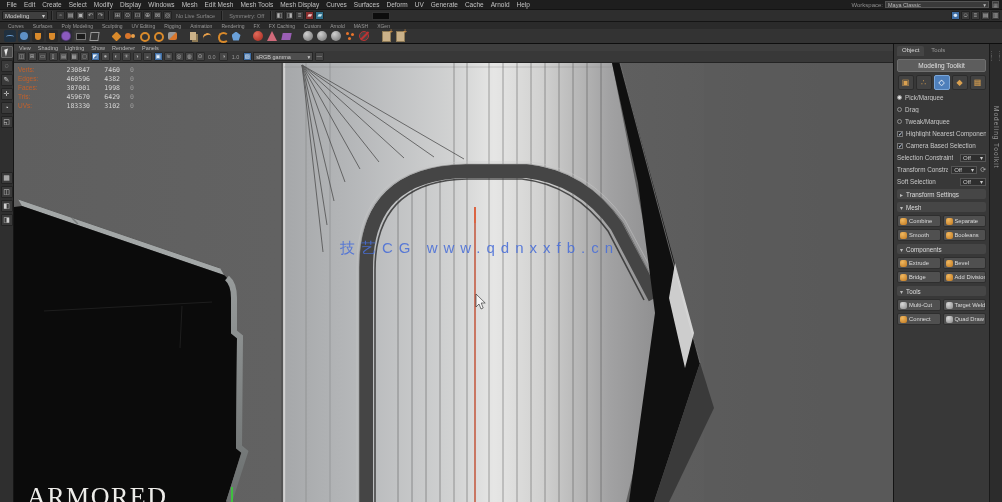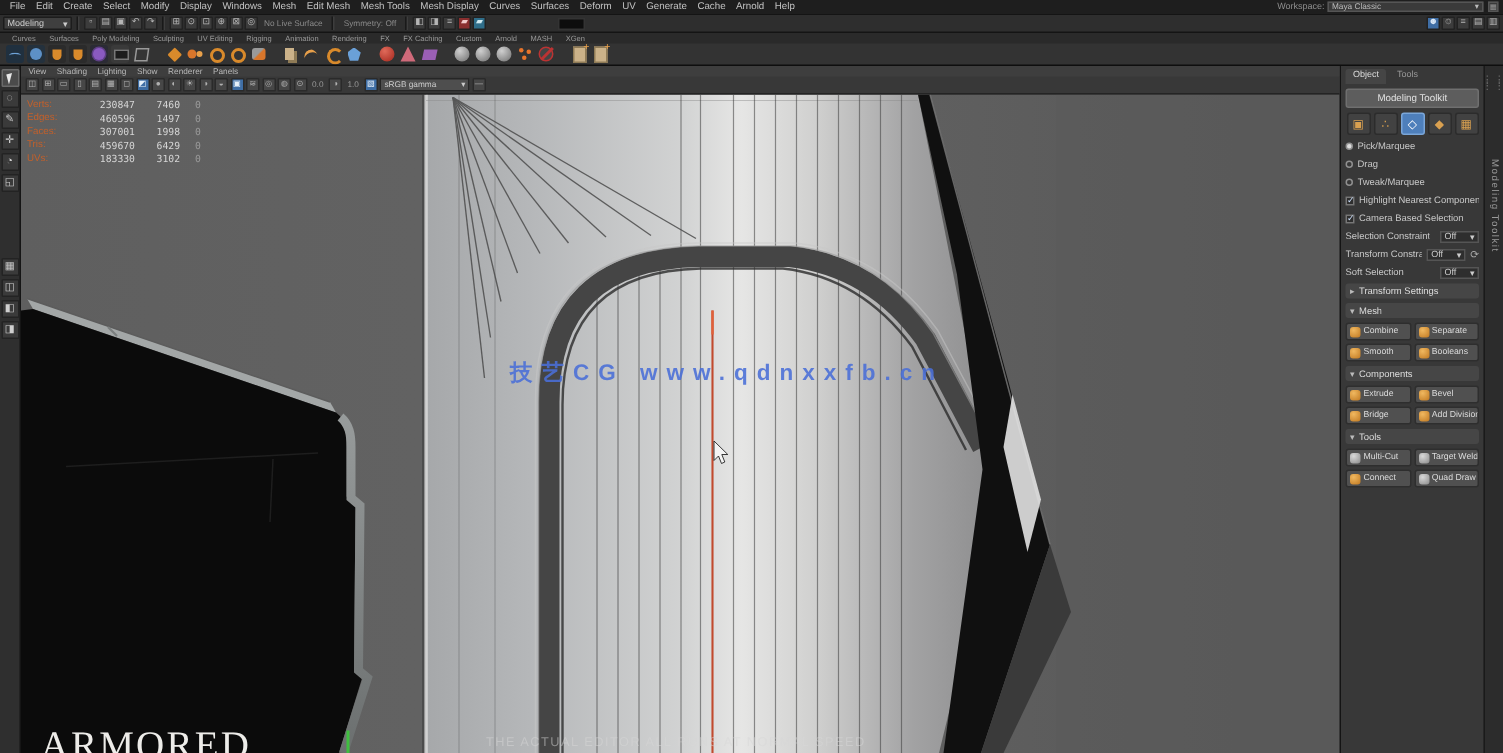--- a/index.html
+++ b/index.html
@@ -86,21 +86,21 @@
 
   
   .hud { position:absolute; left:4px; top:2px; width:118px; }
   .hudrow { display:flex; height:9px; align-items:center; }
   .hudlabel { width:30px; font-size:6.5px; color:#c4602a; }
   .hudv1 { width:42px; text-align:right; font-size:6.5px; color:#d6d6d6; font-family:"DejaVu Sans Mono", monospace; }
   .hudv2 { width:30px; text-align:right; font-size:6.5px; color:#d6d6d6; font-family:"DejaVu Sans Mono", monospace; }
   .hudv3 { width:14px; text-align:right; font-size:6.5px; color:#9a9a9a; font-family:"DejaVu Sans Mono", monospace; }
 
   .watermark { position:absolute; left:326px; top:176px; font-size:15px; letter-spacing:6px; color:#4a6fd8;
-    opacity:.88; white-space:nowrap; font-weight:bold; }
+    opacity:.88; white-space:nowrap; font-weight:normal; }
   .caption { position:absolute; left:310px; top:426px; font-size:8.5px; letter-spacing:1px; color:rgba(215,215,215,.5); white-space:nowrap; }
   .modeltext { position:absolute; left:13px; top:419px; font-size:26px; letter-spacing:1.5px; color:#edece9;
     font-family:"Liberation Serif", serif; font-weight:normal; }
 
   
   .rightpanel { width:109px; background:#383838; border-left:1px solid #141414; display:flex; flex:0 0 auto; }
   .tk { width:96px; display:flex; flex-direction:column; padding:2px 3px; gap:3px; overflow:hidden; }
   .tktabs { display:flex; gap:2px; height:10px; }
   .tktab { font-size:6px; color:#9a9a9a; padding:1px 5px; }
   .tktab.active { color:#ddd; background:#454545; border-radius:2px 2px 0 0; }
@@ -403,21 +403,21 @@
         <div class="hud">
           <div class="hudrow">
             <span class="hudlabel">Verts:</span>
             <span class="hudv1">230847</span>
             <span class="hudv2">7460</span>
             <span class="hudv3">0</span>
           </div>
           <div class="hudrow">
             <span class="hudlabel">Edges:</span>
             <span class="hudv1">460596</span>
-            <span class="hudv2">1497</span>
+            <span class="hudv2">4382</span>
             <span class="hudv3">0</span>
           </div>
           <div class="hudrow">
             <span class="hudlabel">Faces:</span>
             <span class="hudv1">307001</span>
             <span class="hudv2">1998</span>
             <span class="hudv3">0</span>
           </div>
           <div class="hudrow">
             <span class="hudlabel">Tris:</span>
@@ -427,21 +427,20 @@
           </div>
           <div class="hudrow">
             <span class="hudlabel">UVs:</span>
             <span class="hudv1">183330</span>
             <span class="hudv2">3102</span>
             <span class="hudv3">0</span>
           </div>
         </div>
 
         <div class="watermark">技艺CG www.qdnxxfb.cn</div>
-        <div class="caption">THE ACTUAL EDITOR ALL RUNS AT NORMAL SPEED</div>
         <div class="modeltext">ARMORED</div>
       </div>
     </div>
 
     <div class="rightpanel">
       <div class="tk">
         <div class="tktabs">
           <span class="tktab active">Object</span>
           <span class="tktab">Tools</span>
         </div>

